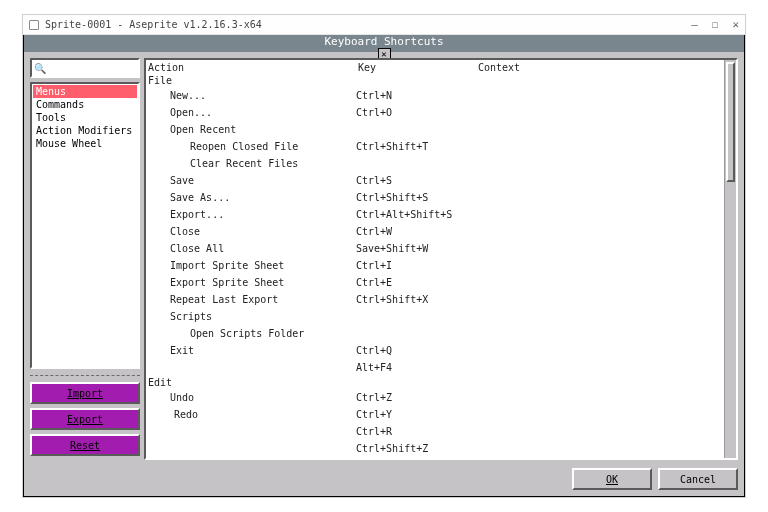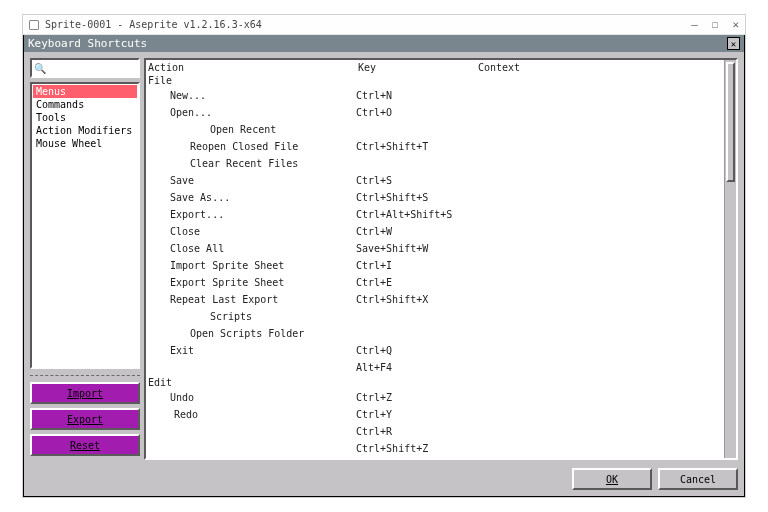--- a/index.html
+++ b/index.html
@@ -20,20 +20,21 @@
 
   .app-body {
     position: absolute; left: 0; top: 20px; right: 0; bottom: 0;
     background: #c6c3c6; border: 1px solid #000; border-top: none;
   }
 
   .dlg-titlebar {
     height: 17px; background: #7a868d; color: #fff; font-size: 11px;
     display: flex; align-items: center; justify-content: space-between;
     padding: 0 4px;
+    flex-direction: column;
   }
   .dlg-close {
     width: 13px; height: 13px; background: #c6c3c6; border: 1px solid #000;
     display: flex; align-items: center; justify-content: center; font-size: 9px; color: #000;
     font-weight: bold;
   }
 
   .dlg-content {
     position: absolute; left: 0; top: 17px; right: 0; bottom: 0; padding: 6px;
     display: flex; flex-direction: column;
@@ -77,21 +78,21 @@
   .grid-header {
     display: flex; height: 14px; color: #222; padding-left: 2px; align-items: center;
   }
   .col-action { width: 210px; }
   .col-key { width: 120px; }
   .col-ctx { flex: 1; }
   .group-label { padding: 1px 2px; }
   .row { display: flex; height: 17px; align-items: center; }
   .row .a { padding-left: 24px; width: 210px; white-space: nowrap; }
   .row .a.sub { padding-left: 44px; }
-  .row .a.g { padding-left: 16px; margin-left: 40px; }
+  .row .a.g { padding-left: 16px; }
   .row .k { width: 120px; white-space: nowrap; }
   .row .c { flex:1; }
 
   .vscroll {
     width: 12px; background: #c6c3c6;
     border-left: 1px solid #9a9a9a;
     position: relative;
   }
   .thumb {
     position: absolute; left: 1px; width: 9px; top: 2px; height: 120px;

